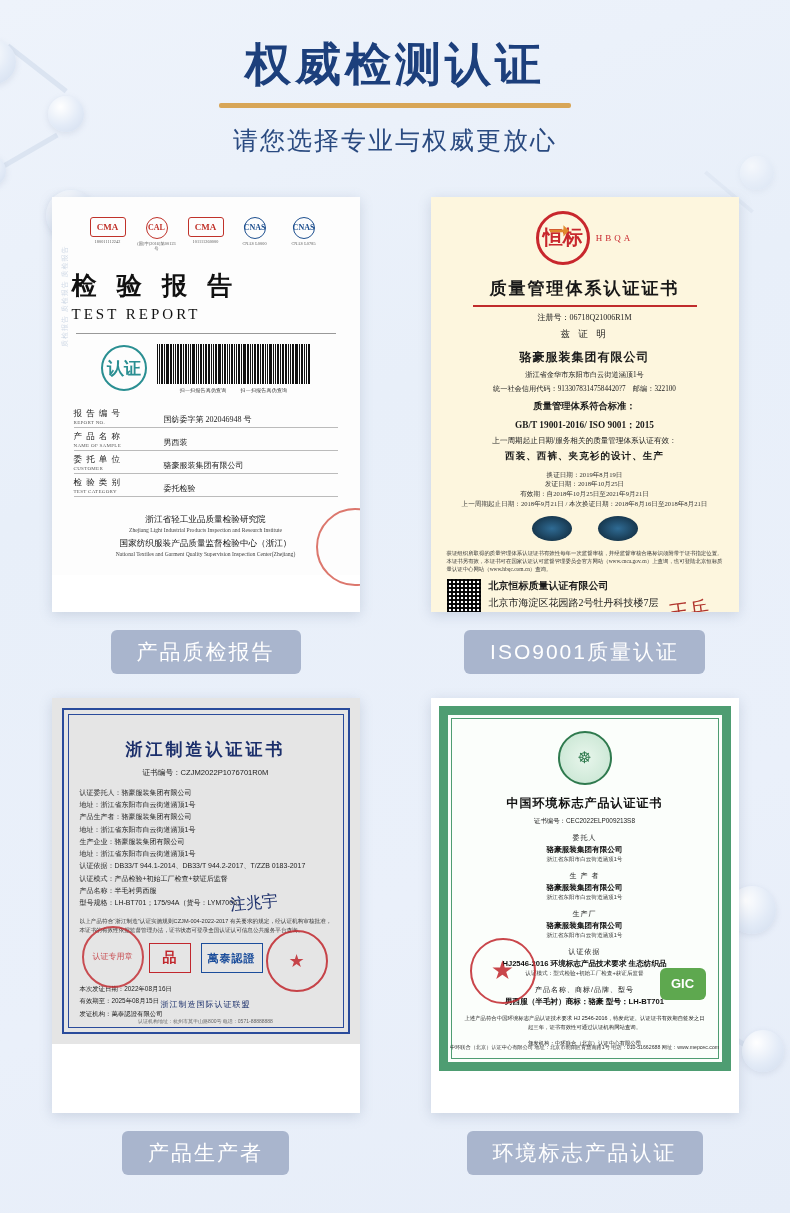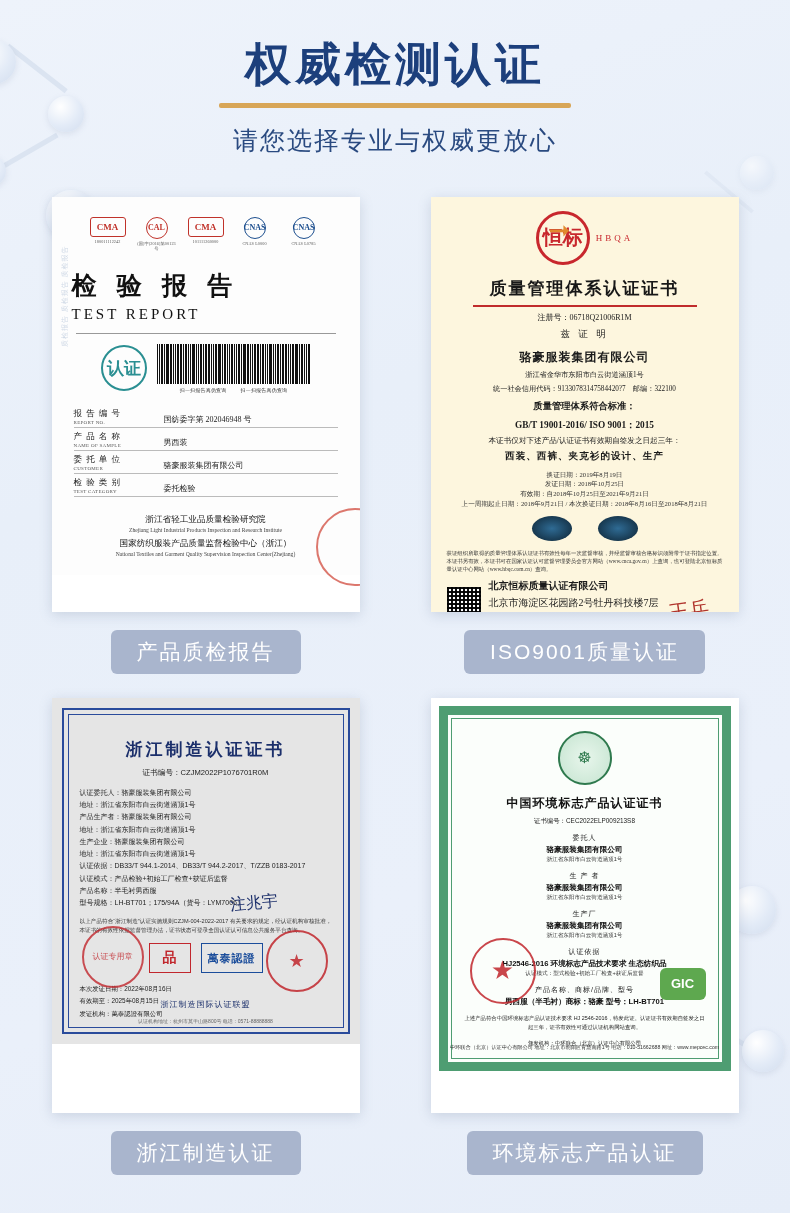--- a/index.html
+++ b/index.html
@@ -148,21 +148,21 @@
   .c2-company { text-align: center; font-size: 12px; font-weight: bold; margin-top: 8px; letter-spacing: 1px; }
   .c2-line { text-align: center; font-size: 7.2px; margin-top: 4px; color: #222; }
   .c2-line.lead { font-size: 7.6px; }
   .c2-strong { text-align: center; font-size: 9.3px; font-weight: bold; margin-top: 6px; }
   .c2-scope { text-align: center; font-size: 9.6px; font-weight: bold; margin-top: 4px; letter-spacing: 1px; }
   .c2-dates { margin-top: 7px; }
   .c2-dates div { text-align: center; font-size: 6.6px; color: #333; line-height: 1.45; }
   .c2-stamps { display: flex; justify-content: center; gap: 26px; margin-top: 8px; }
   .c2-stamp { width: 40px; height: 25px; border-radius: 50%; background: radial-gradient(ellipse at center, #2f6b94 0%, #17384f 70%, #0e2433 100%); }
   .c2-note { font-size: 5.4px; line-height: 1.5; color: #333; margin-top: 8px; text-align: justify; }
-  .c2-bottom { margin-top: 6px; display: flex; gap: 8px; align-items: center; }
+  .c2-bottom { margin-top: 6px; display: flex; gap: 8px; align-items: flex-start; }
   .qr { width: 34px; height: 34px; flex: none; background:
       repeating-linear-gradient(0deg,#111 0 2px,#fff 2px 4px),
       repeating-linear-gradient(90deg,#111 0 2px,transparent 2px 4px);
     background-blend-mode: multiply; }
   .c2-bottom-txt .a { font-size: 10px; font-weight: bold; }
   .c2-bottom-txt .b { font-size: 10px; margin-top: 3px; }
   .c2-bottom-txt .c { font-size: 9px; margin-top: 5px; }
   .c2-sign { position: absolute; right: 30px; bottom: 16px; color: #b0342c; font-size: 20px; font-family: "Liberation Serif", serif; transform: rotate(-8deg); }
 
   
@@ -429,21 +429,21 @@
         <div class="c2-sub2">兹 证 明</div>
         <div class="c2-company">骆豪服装集团有限公司</div>
         <div class="c2-line">浙江省金华市东阳市白云街道涵顶1号</div>
         <div class="c2-line">
           <span>统一社会信用代码：91330783147584420?7</span>
           &nbsp;&nbsp;
           <span>邮编：322100</span>
         </div>
         <div class="c2-strong">质量管理体系符合标准：</div>
         <div class="c2-strong">GB/T 19001-2016/ ISO 9001：2015</div>
-        <div class="c2-line lead">本证书仅对下述产品/认证证书有效期自签发之日起三年：</div>
+        <div class="c2-line lead">上一周期起止日期/服务相关的质量管理体系认证有效：</div>
         <div class="c2-scope">西装、西裤、夹克衫的设计、生产</div>
         <div class="c2-dates">
           <div>换证日期：2019年8月19日</div>
           <div>发证日期：2018年10月25日</div>
           <div>有效期：自2018年10月25日至2021年9月21日</div>
           <div>上一周期起止日期：2018年9月21日 / 本次换证日期：2018年8月16日至2018年8月21日</div>
         </div>
         <div class="c2-stamps">
           <div class="c2-stamp"></div>
           <div class="c2-stamp"></div>
@@ -492,21 +492,21 @@
             <div>发证机构：萬泰認證有限公司</div>
           </div>
           <div class="c3-sign">注兆宇</div>
           <div class="c3-stamp">认证专用章</div>
           <div class="c3-stamp2">★</div>
           <div class="c3-foot">浙江制造国际认证联盟</div>
           <div class="c3-url">认证机构地址：杭州市莫干山路800号  电话：0571-88888888</div>
         </div>
       </div>
     </div>
-    <div class="caption">浙江制造认证</div>
+    <div class="caption">产品生产者</div>
   </div>
 
   <div class="cell">
     <div class="cert-frame">
       <div class="c4">
         <div class="c4-inner">
           <div class="c4-emblem">☸</div>
           <div class="c4-title">中国环境标志产品认证证书</div>
           <div class="c4-no">证书编号：CEC2022ELP009213S8</div>
 

